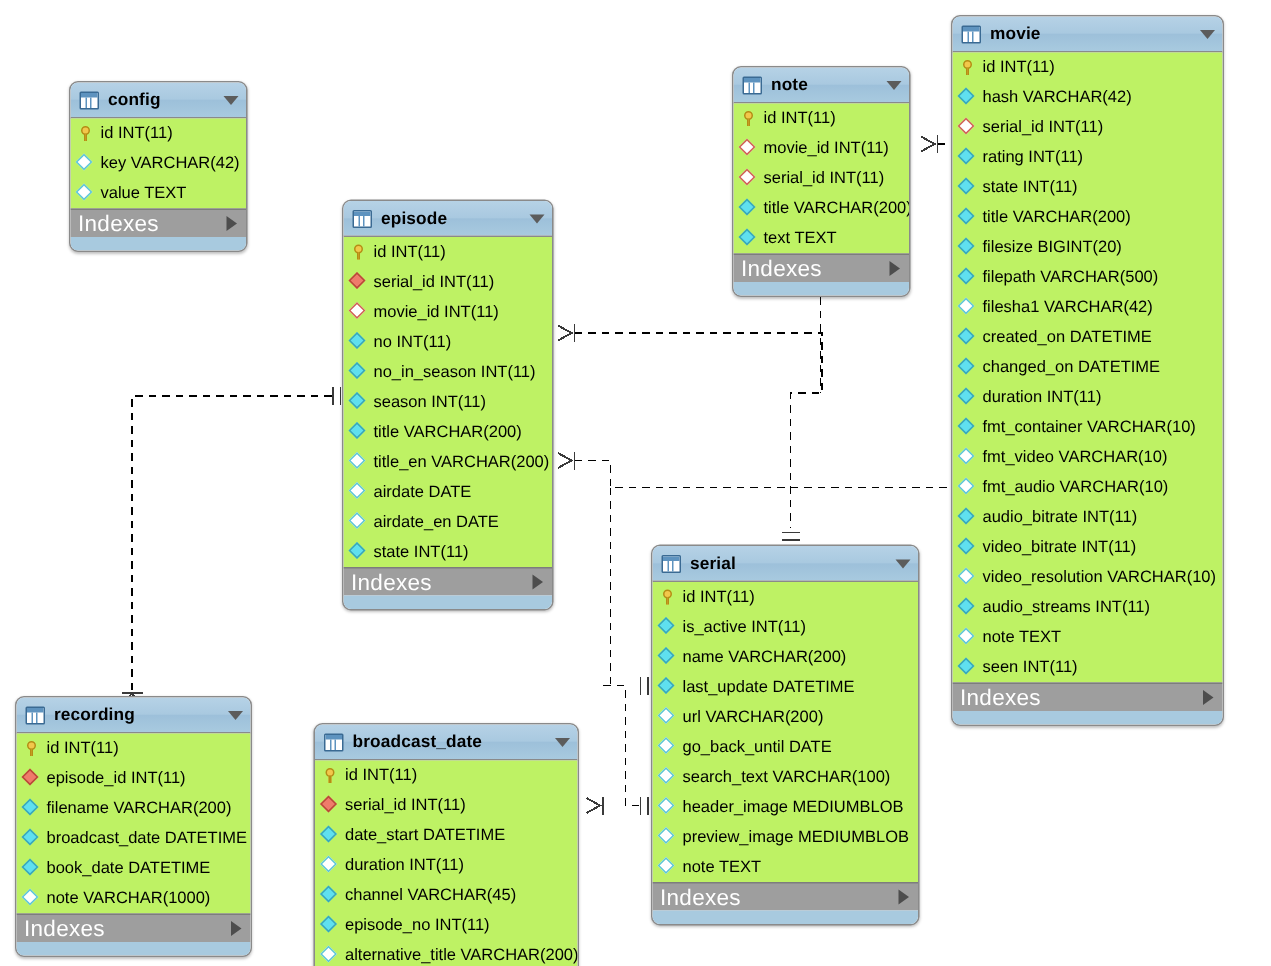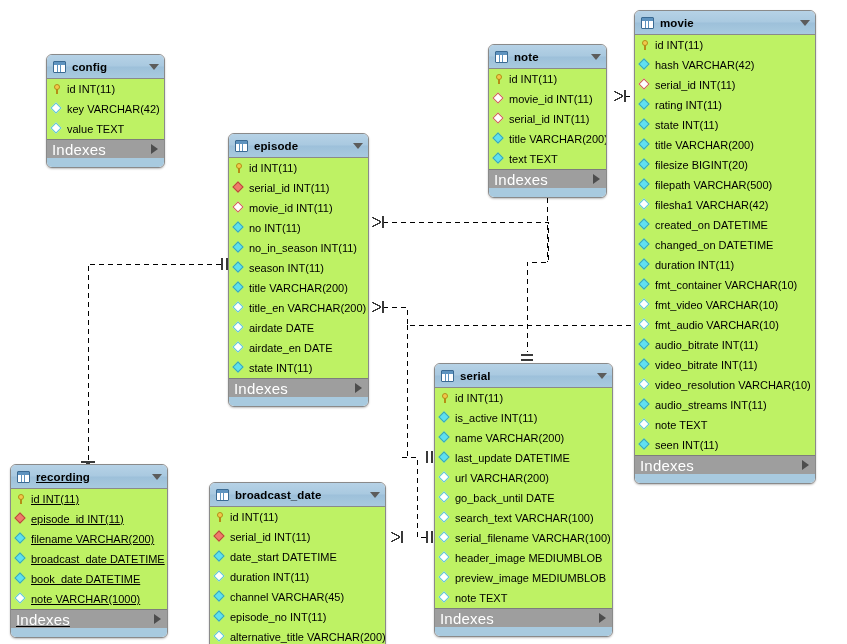--- a/index.html
+++ b/index.html
@@ -509,26 +509,20 @@
           <div class="col">
             <span class="ic ic-null">
               <span class="dia"></span>
             </span>
             <span class="label">search_text VARCHAR(100)</span>
           </div>
           <div class="col">
             <span class="ic ic-null">
               <span class="dia"></span>
             </span>
-            <span class="label">serial_filename VARCHAR(100)</span>
-          </div>
-          <div class="col">
-            <span class="ic ic-null">
-              <span class="dia"></span>
-            </span>
             <span class="label">header_image MEDIUMBLOB</span>
           </div>
           <div class="col">
             <span class="ic ic-null">
               <span class="dia"></span>
             </span>
             <span class="label">preview_image MEDIUMBLOB</span>
           </div>
           <div class="col">
             <span class="ic ic-null">
@@ -536,21 +530,21 @@
             </span>
             <span class="label">note TEXT</span>
           </div>
         </div>
         <div class="idx">
           <span class="idx-label">Indexes</span>
           <span class="idx-arrow"></span>
         </div>
         <div class="foot"></div>
       </div>
-      <div class="tbl" style="left: 10px; top: 464px; width: 158px; text-decoration: underline;">
+      <div class="tbl" style="left: 10px; top: 464px; width: 158px;">
         <div class="tbl-title">
           <span class="ticon"></span>
           <span class="tbl-name">recording</span>
           <span class="caret"></span>
         </div>
         <div class="cols">
           <div class="col">
             <span class="ic ic-key"></span>
             <span class="label">id INT(11)</span>
           </div>

